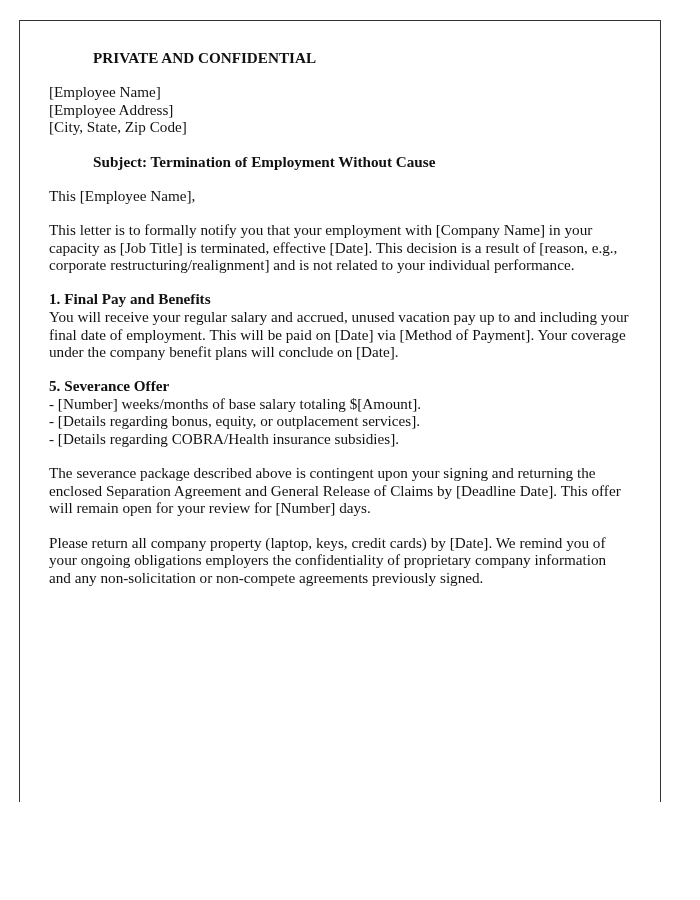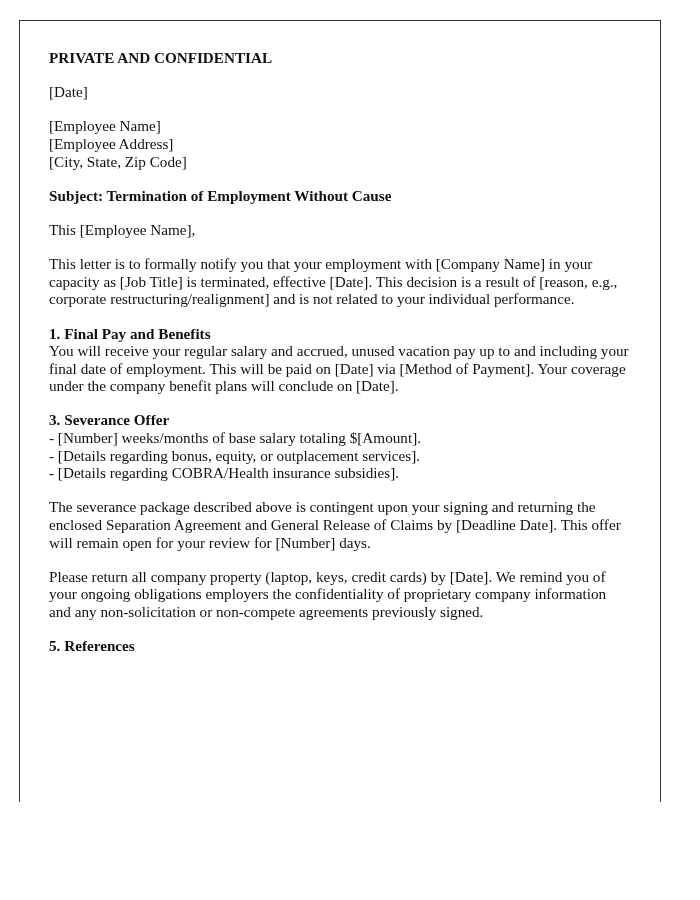--- a/index.html
+++ b/index.html
@@ -28,69 +28,68 @@
     overflow: hidden;
     padding: 28px 29px 0 29px;
     font-size: 15.2px;
     line-height: 17.6px;
   }
   .block {
     margin: 0 0 16.6px 0;
   }
   .bold {
     font-weight: bold;
+    margin-left: 44px;
   }
   .line {
     display: block;
   }
   .section-heading {
     display: block;
     font-weight: bold;
     margin-top: 16px;
   }
   p { margin: 0; }
 </style>
 </head>
 <body>
 
 <div class="page">
 
   <p class="block bold">PRIVATE AND CONFIDENTIAL</p>
 
-  <p class="block">[Date]</p>
 
   <div class="block">
     <span class="line">[Employee Name]</span>
     <span class="line">[Employee Address]</span>
     <span class="line">[City, State, Zip Code]</span>
   </div>
 
   <p class="block bold">Subject: Termination of Employment Without Cause</p>
 
   <p class="block">This [Employee Name],</p>
 
   <p class="block">This letter is to formally notify you that your employment with [Company Name] in your capacity as [Job Title] is terminated, effective [Date]. This decision is a result of [reason, e.g., corporate restructuring/realignment] and is not related to your individual performance.</p>
 
   <div class="block">
     <span class="section-heading">1. Final Pay and Benefits</span>
     <span class="line">You will receive your regular salary and accrued, unused vacation pay up to and including your final date of employment. This will be paid on [Date] via [Method of Payment]. Your coverage under the company benefit plans will conclude on [Date].</span>
   </div>
 
   <div class="block">
-    <span class="section-heading">3. Severance Offer</span>
+    <span class="section-heading">5. Severance Offer</span>
     <span class="line">- [Number] weeks/months of base salary totaling $[Amount].</span>
     <span class="line">- [Details regarding bonus, equity, or outplacement services].</span>
     <span class="line">- [Details regarding COBRA/Health insurance subsidies].</span>
   </div>
 
   <div class="block">
     <span class="line">The severance package described above is contingent upon your signing and returning the enclosed Separation Agreement and General Release of Claims by [Deadline Date]. This offer will remain open for your review for [Number] days.</span>
   </div>
 
   <div class="block">
     <span class="line">Please return all company property (laptop, keys, credit cards) by [Date]. We remind you of your ongoing obligations employers the confidentiality of proprietary company information and any non-solicitation or non-compete agreements previously signed.</span>
   </div>
 
   <div class="block">
-    <span class="section-heading">5. References</span>
   </div>
 
 </div>
 
 </body></html>

